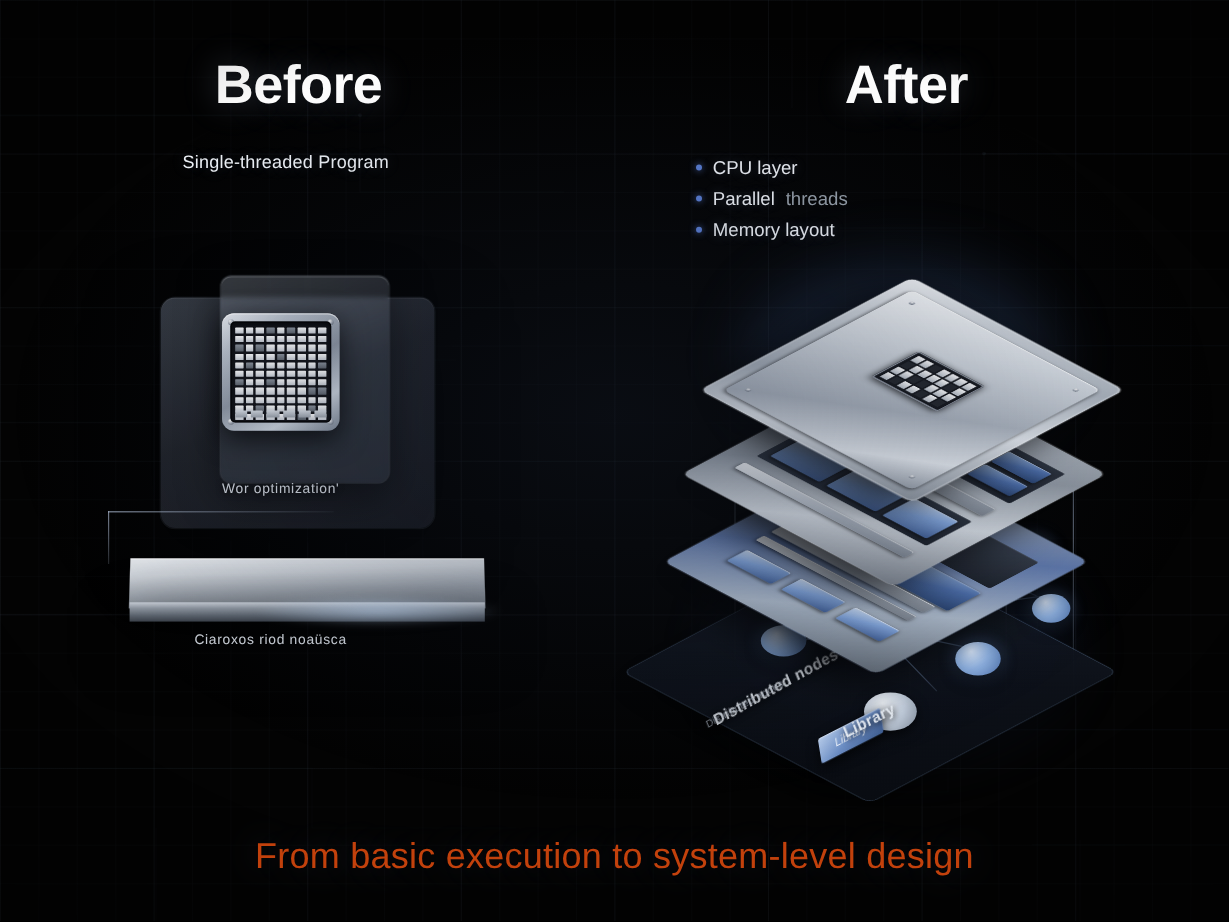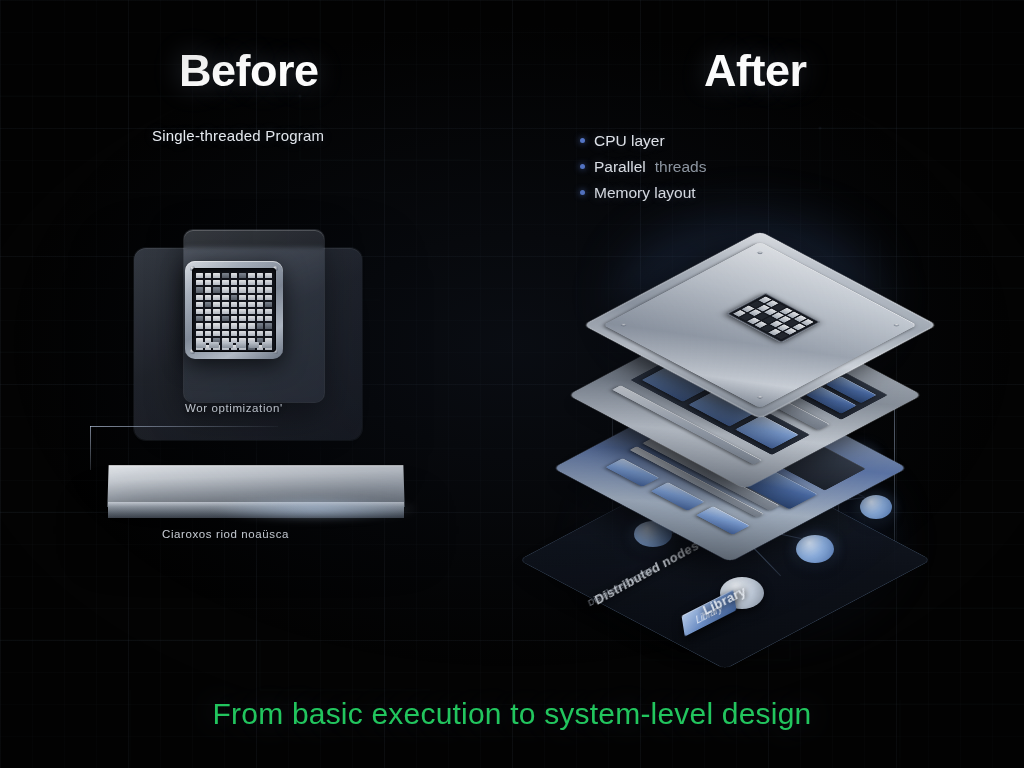--- a/index.html
+++ b/index.html
@@ -110,21 +110,21 @@
   
   #caption {
     position: absolute;
     left: 0;
     right: 0;
     top: 697px;
     text-align: center;
     font-size: 30px;
     font-weight: 400;
     letter-spacing: .2px;
-    color: #22c55e;
+    color: #c2410c;
     text-shadow: 0 0 30px rgba(170,200,250,.22);
   }
 
   
   #left-scene {
     position: absolute;
     left: 90px;
     top: 230px;
     width: 340px;
     height: 360px;

